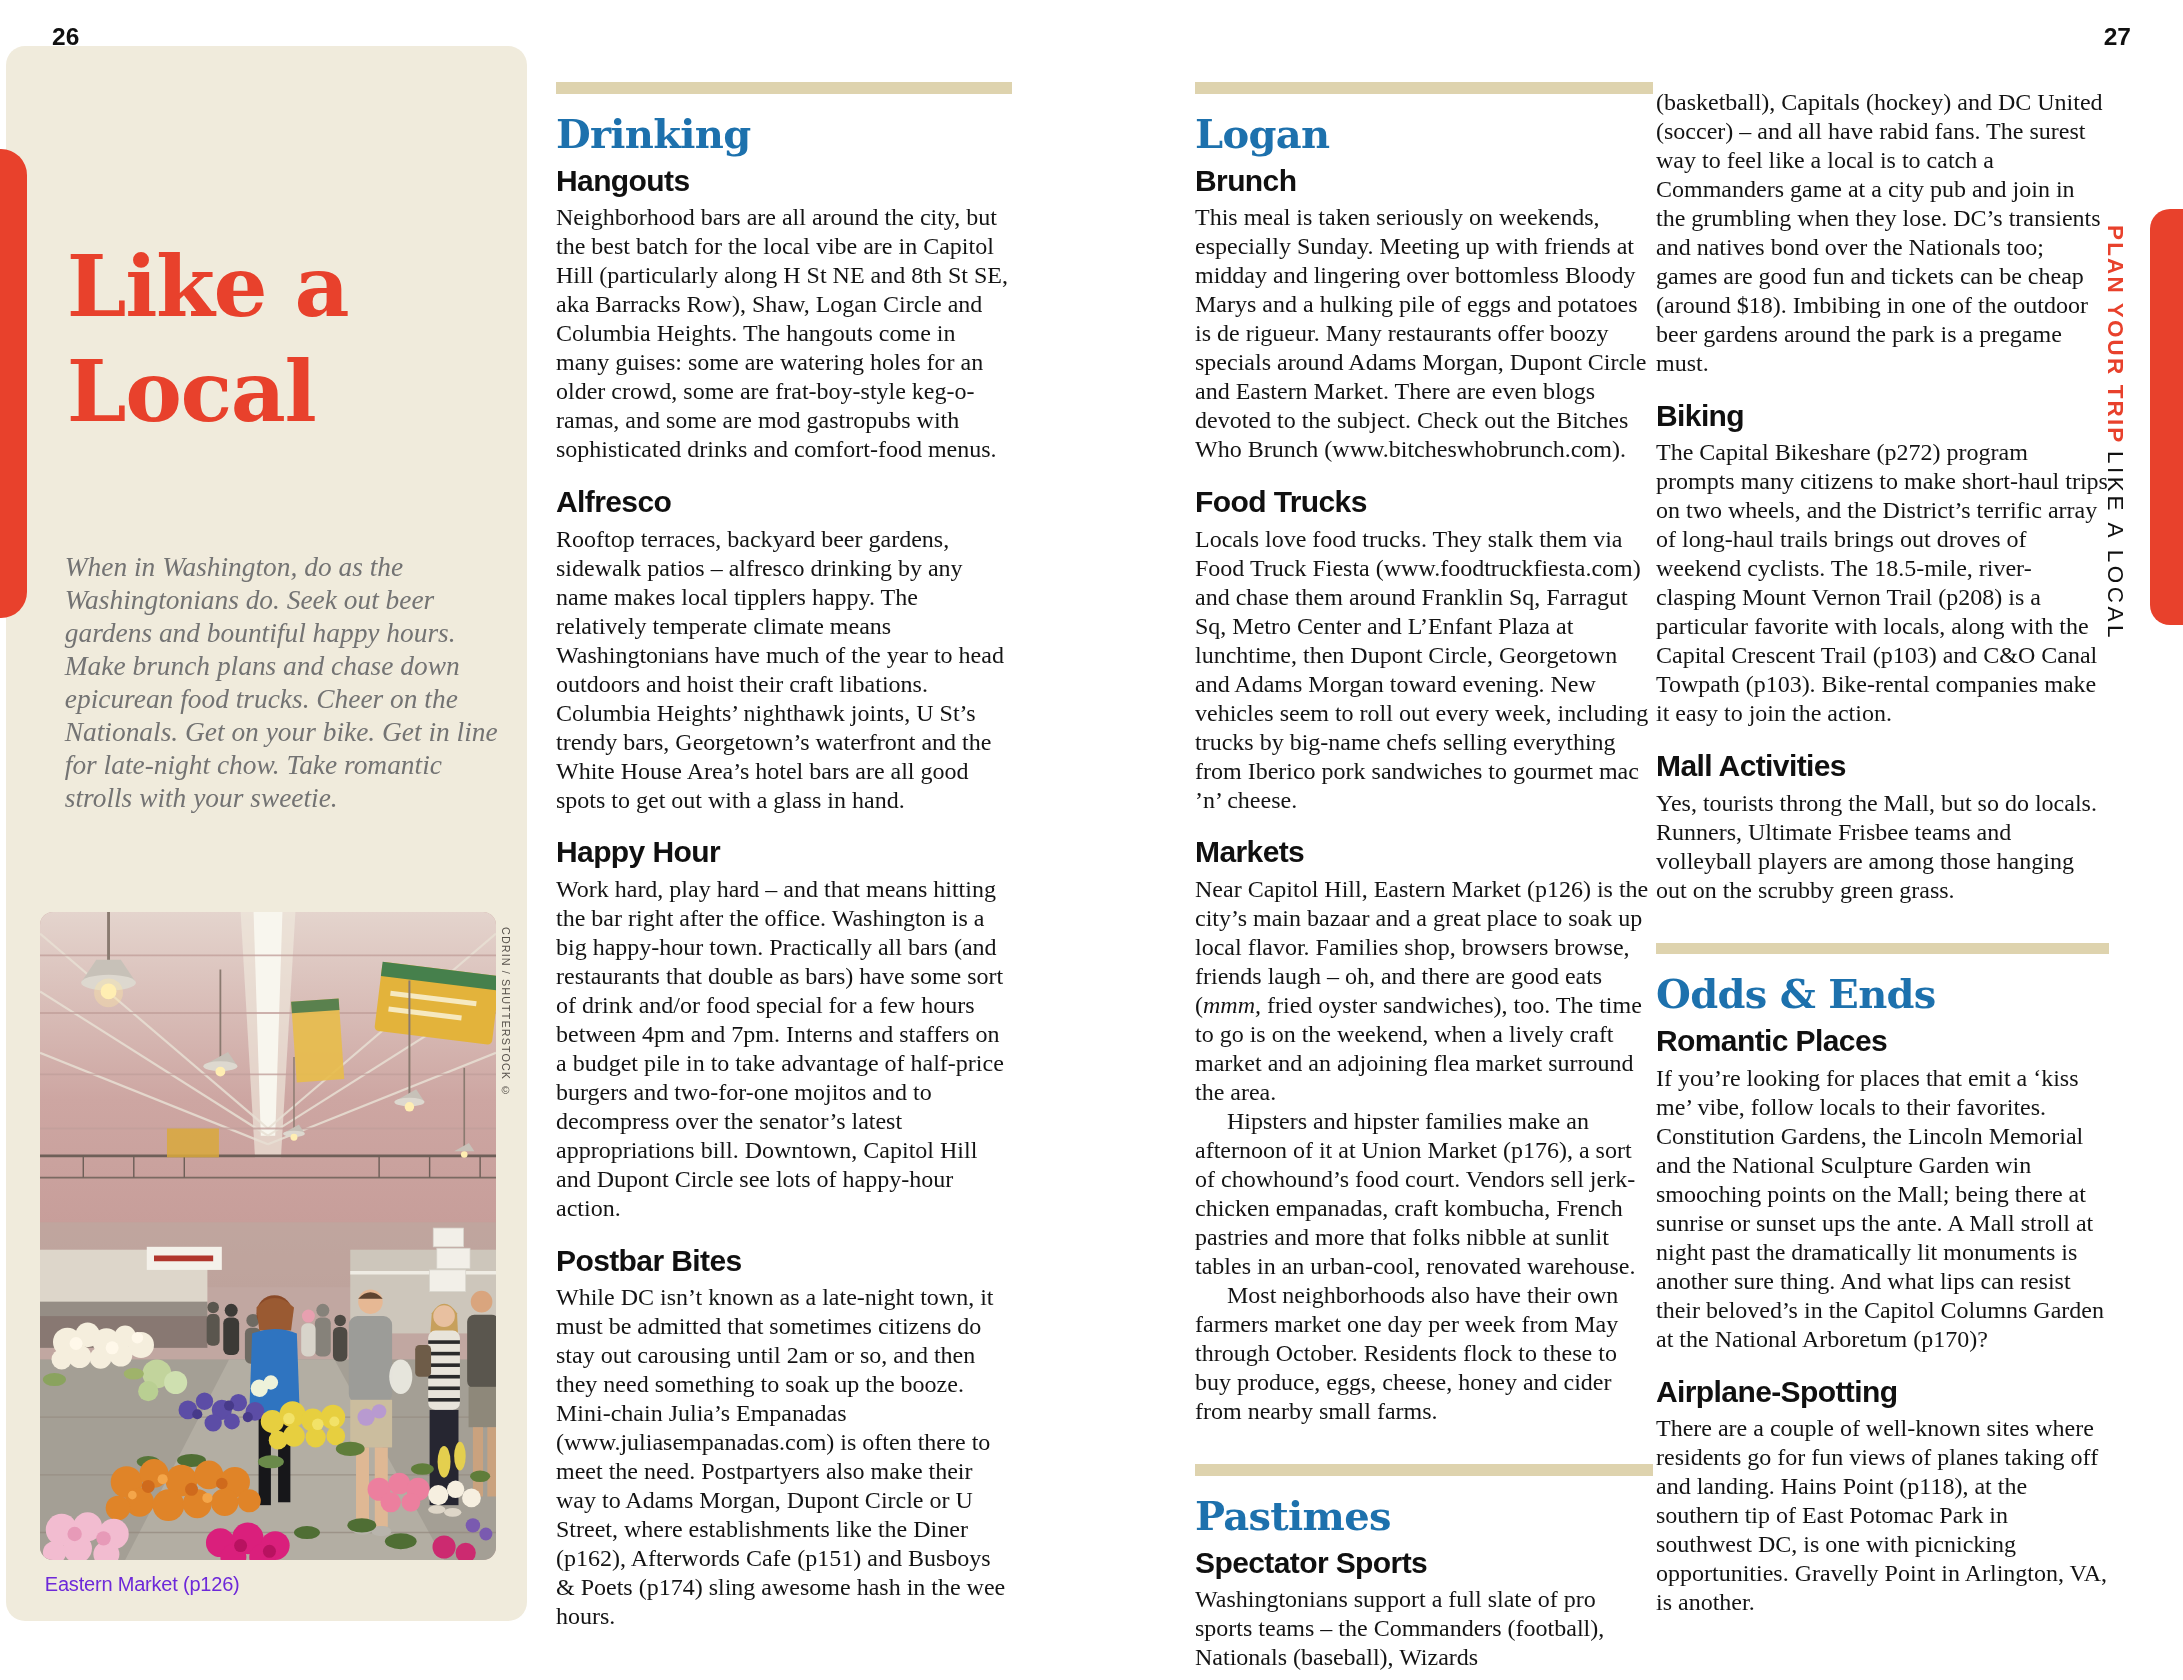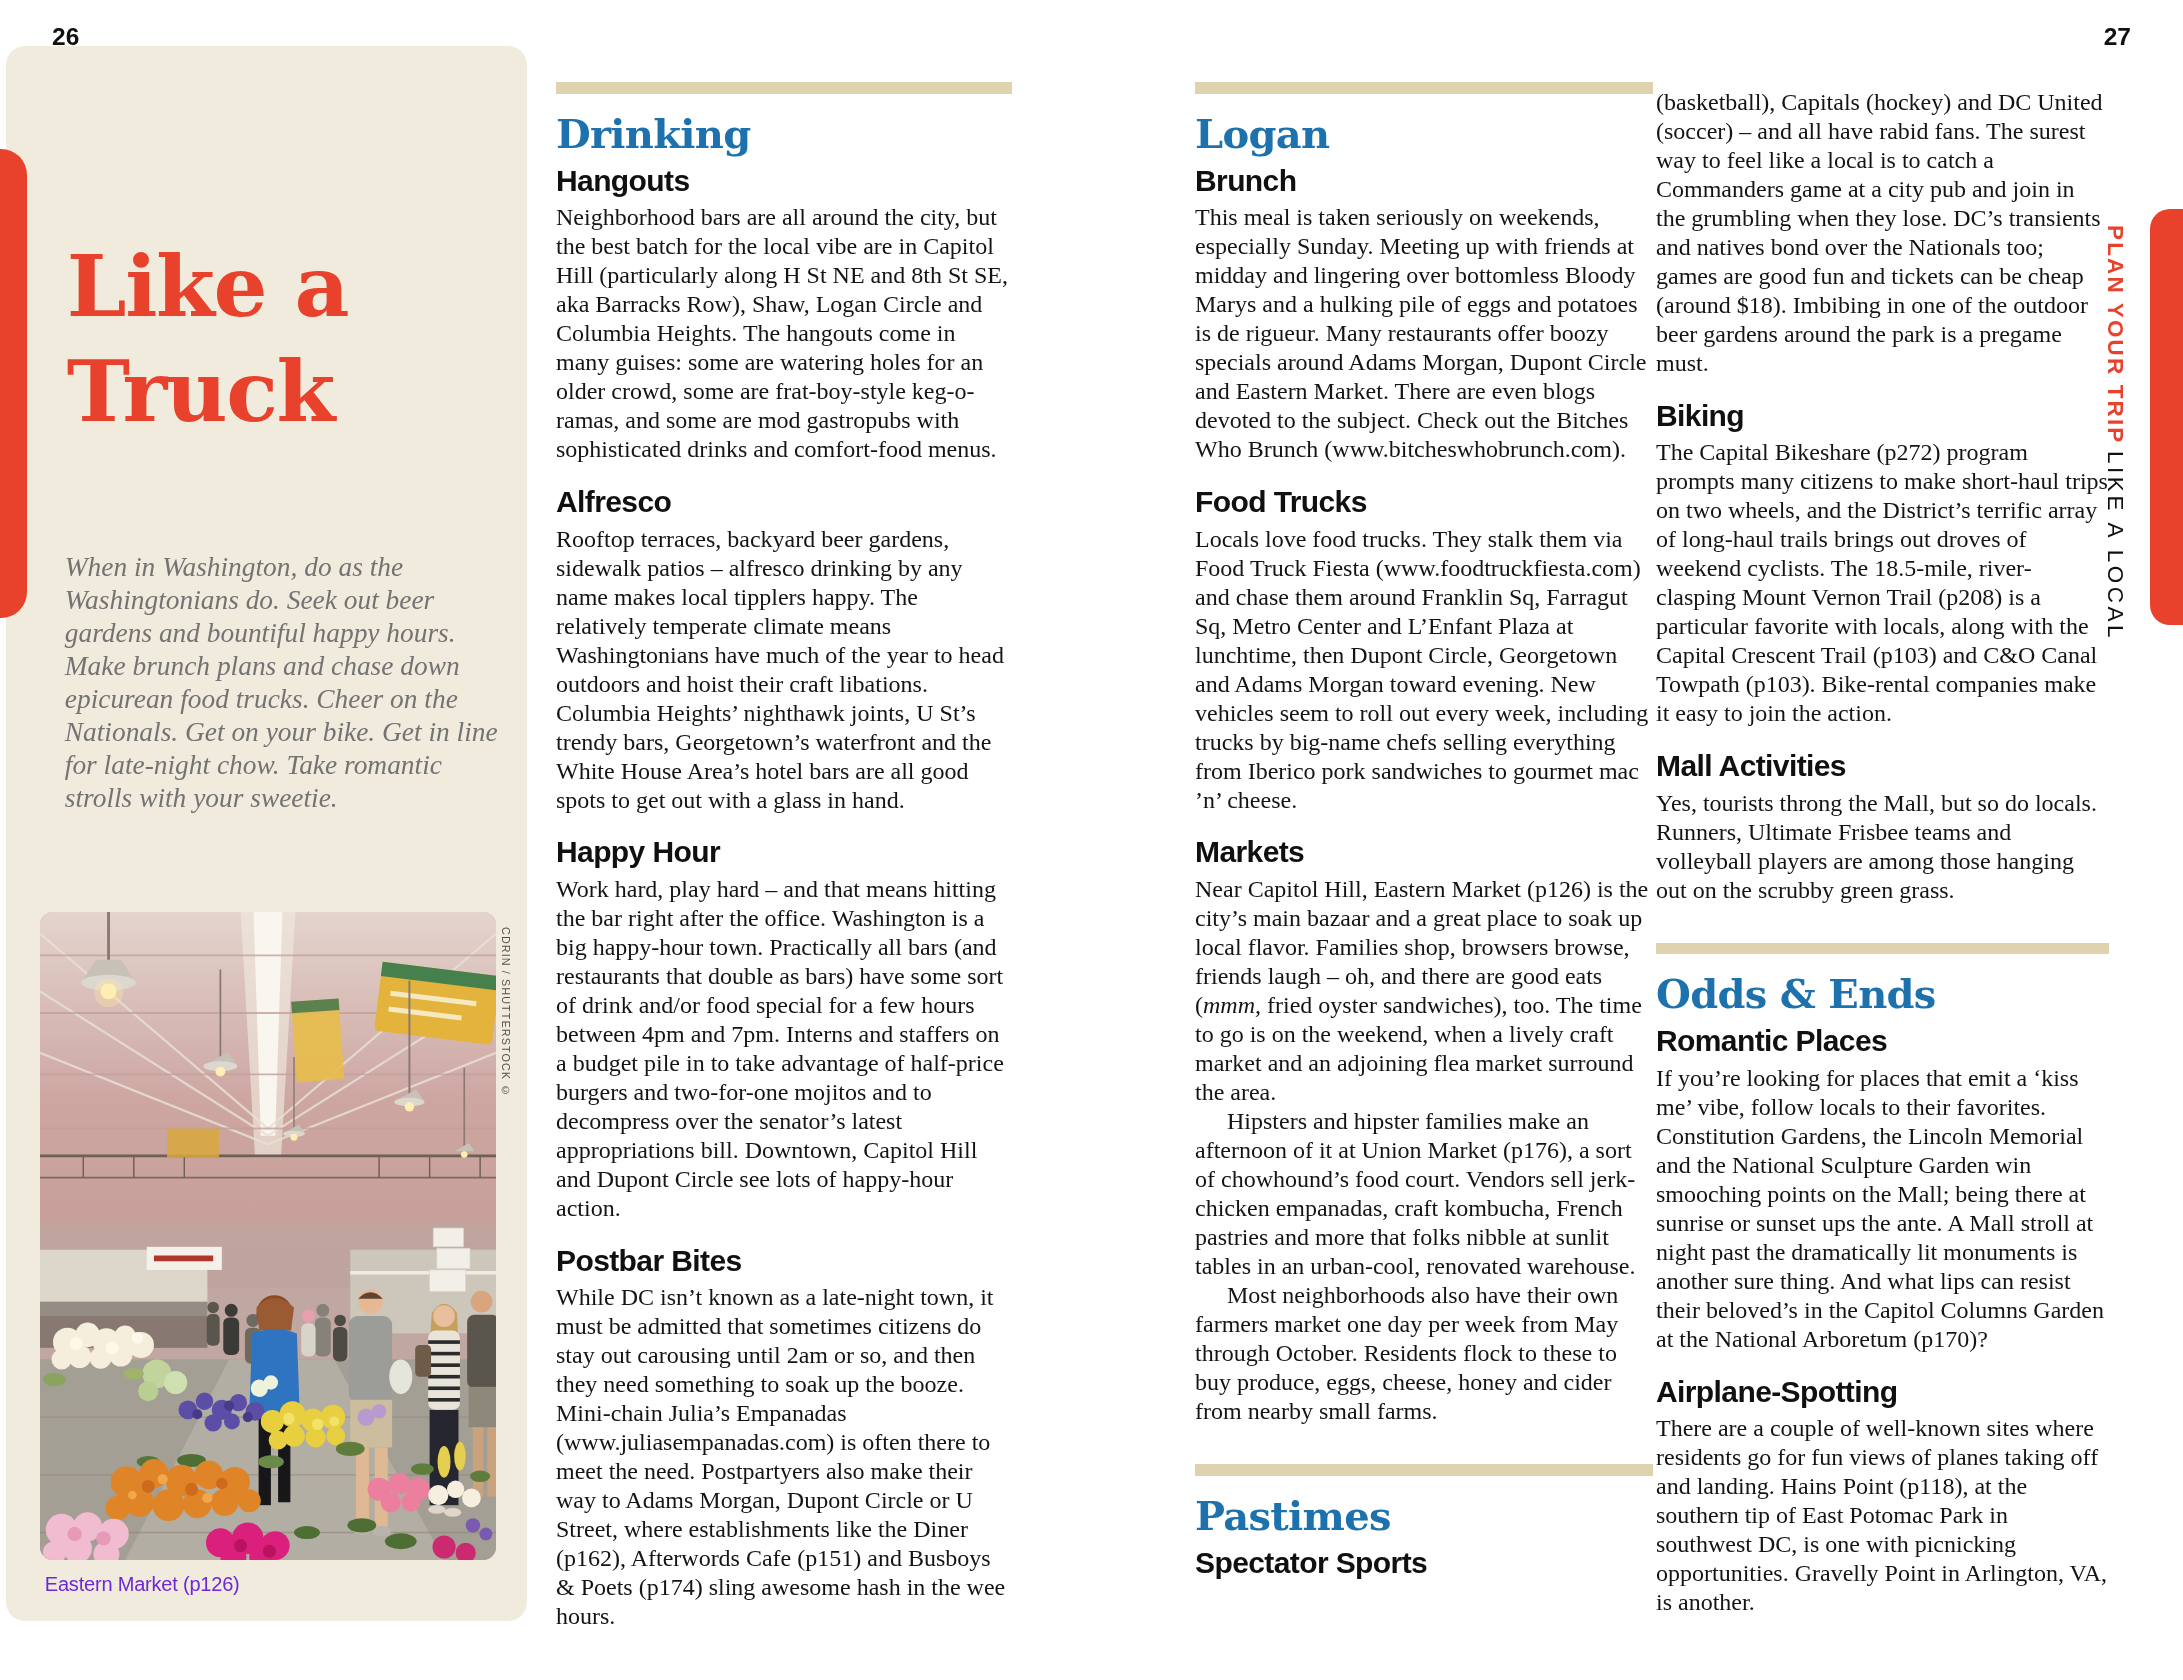--- a/index.html
+++ b/index.html
@@ -56,21 +56,21 @@
 </style>
 </head>
 <body>
 
 <div class="spread">
 
   <div class="pagenum left">26</div>
   <div class="pagenum right">27</div>
 
   <section class="feature-panel">
-    <h1 class="feature-title"><span>Like a</span><br><span>Truck</span></h1>
+    <h1 class="feature-title"><span>Like a</span><br><span>Local</span></h1>
 
     <p class="intro">When in Washington, do as the Washingtonians do. Seek out beer gardens and bountiful happy hours. Make brunch plans and chase down epicurean food trucks. Cheer on the Nationals. Get on your bike. Get in line for late-night chow. Take romantic strolls with your sweetie.</p>
 
     <figure class="photo">
       <svg viewBox="0 0 632 898" preserveAspectRatio="none">
         <defs>
           <linearGradient id="ceil" x1="0" y1="0" x2="0" y2="1">
             <stop offset="0" stop-color="#e4d4cd"></stop>
               <stop offset="0.5" stop-color="#cda6a2"></stop>
               <stop offset="1" stop-color="#c49a96"></stop>
@@ -403,20 +403,21 @@
     <p>Locals love food trucks. They stalk them via Food Truck Fiesta (www.foodtruckfiesta.com) and chase them around Franklin Sq, Farragut Sq, Metro Center and L’Enfant Plaza at lunchtime, then Dupont Circle, Georgetown and Adams Morgan toward evening. New vehicles seem to roll out every week, including trucks by big-name chefs selling everything from Iberico pork sandwiches to gourmet mac ’n’ cheese.</p>
     <h3>Markets</h3>
     <p><span>Near Capitol Hill, Eastern Market (p126) is the city’s main bazaar and a great place to soak up local flavor. Families shop, browsers browse, friends laugh – oh, and there are good eats (</span><em>mmm,</em><span> fried oyster sandwiches), too. The time to go is on the weekend, when a lively craft market and an adjoining flea market surround the area.</span></p>
     <p class="indent">Hipsters and hipster families make an afternoon of it at Union Market (p176), a sort of chowhound’s food court. Vendors sell jerk-chicken empanadas, craft kombucha, French pastries and more that folks nibble at sunlit tables in an urban-cool, renovated warehouse.</p>
     <p class="indent">Most neighborhoods also have their own farmers market one day per week from May through October. Residents flock to these to buy produce, eggs, cheese, honey and cider from nearby small farms.</p>
 
     <div class="subsec">
       <div class="topbar"></div>
       <h2 class="h-blue">Pastimes</h2>
       <h3>Spectator Sports</h3>
+      <p>Washingtonians support a full slate of pro sports teams – the Commanders (football), Nationals (baseball), Wizards</p>
     </div>
   </section>
 
   <section class="col col3">
     <p>(basketball), Capitals (hockey) and DC United (soccer) – and all have rabid fans. The surest way to feel like a local is to catch a Commanders game at a city pub and join in the grumbling when they lose. DC’s transients and natives bond over the Nationals too; games are good fun and tickets can be cheap (around $18). Imbibing in one of the outdoor beer gardens around the park is a pregame must.</p>
     <h3>Biking</h3>
     <p>The Capital Bikeshare (p272) program prompts many citizens to make short-haul trips on two wheels, and the District’s terrific array of long-haul trails brings out droves of weekend cyclists. The 18.5-mile, river-clasping Mount Vernon Trail (p208) is a particular favorite with locals, along with the Capital Crescent Trail (p103) and C&amp;O Canal Towpath (p103). Bike-rental companies make it easy to join the action.</p>
     <h3>Mall Activities</h3>
     <p>Yes, tourists throng the Mall, but so do locals. Runners, Ultimate Frisbee teams and volleyball players are among those hanging out on the scrubby green grass.</p>
 

